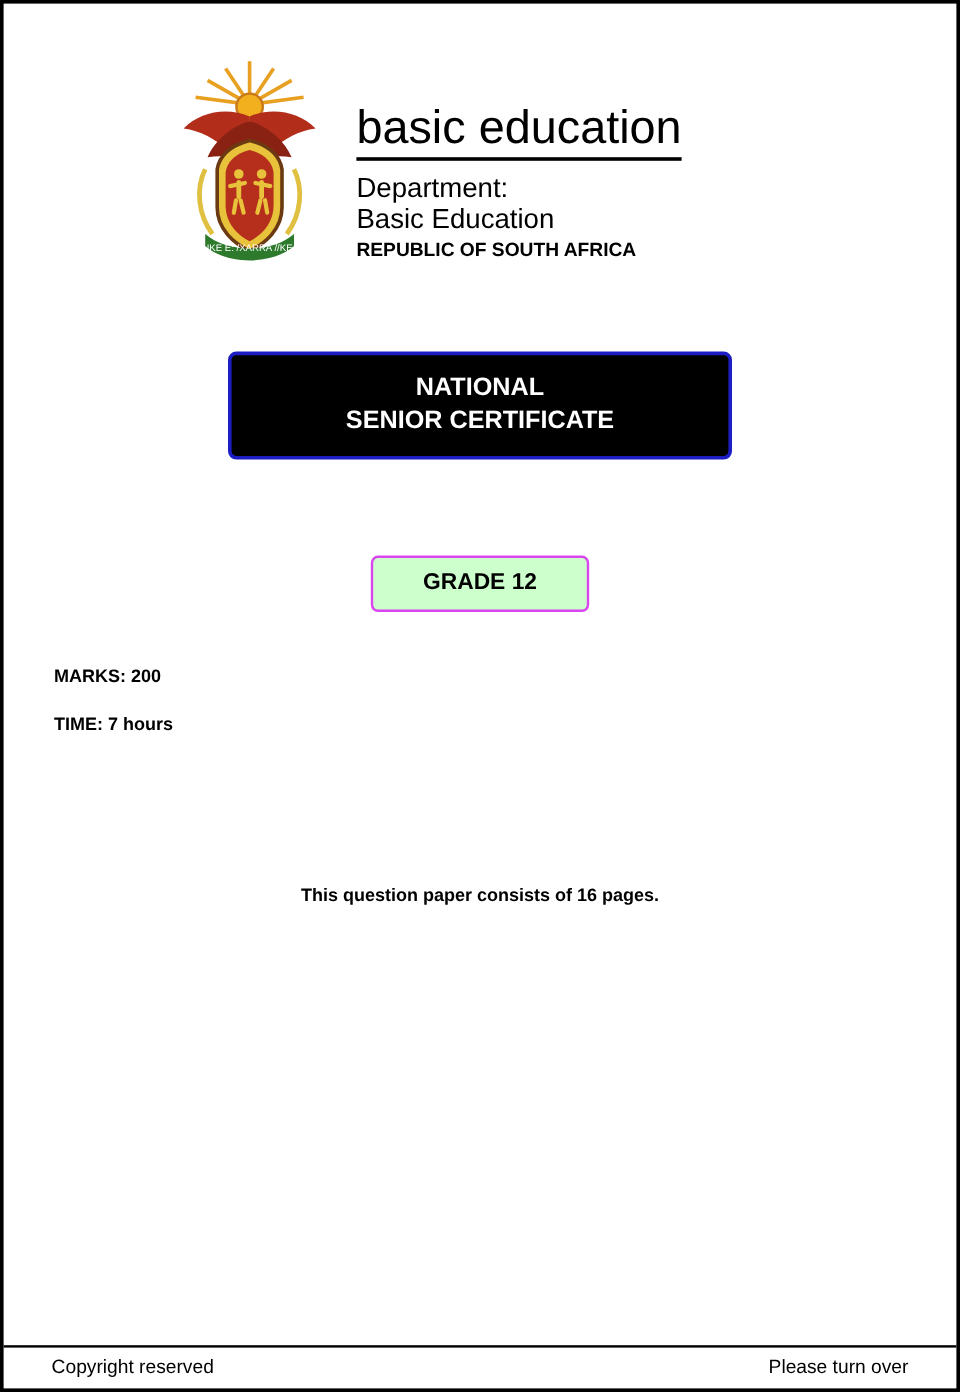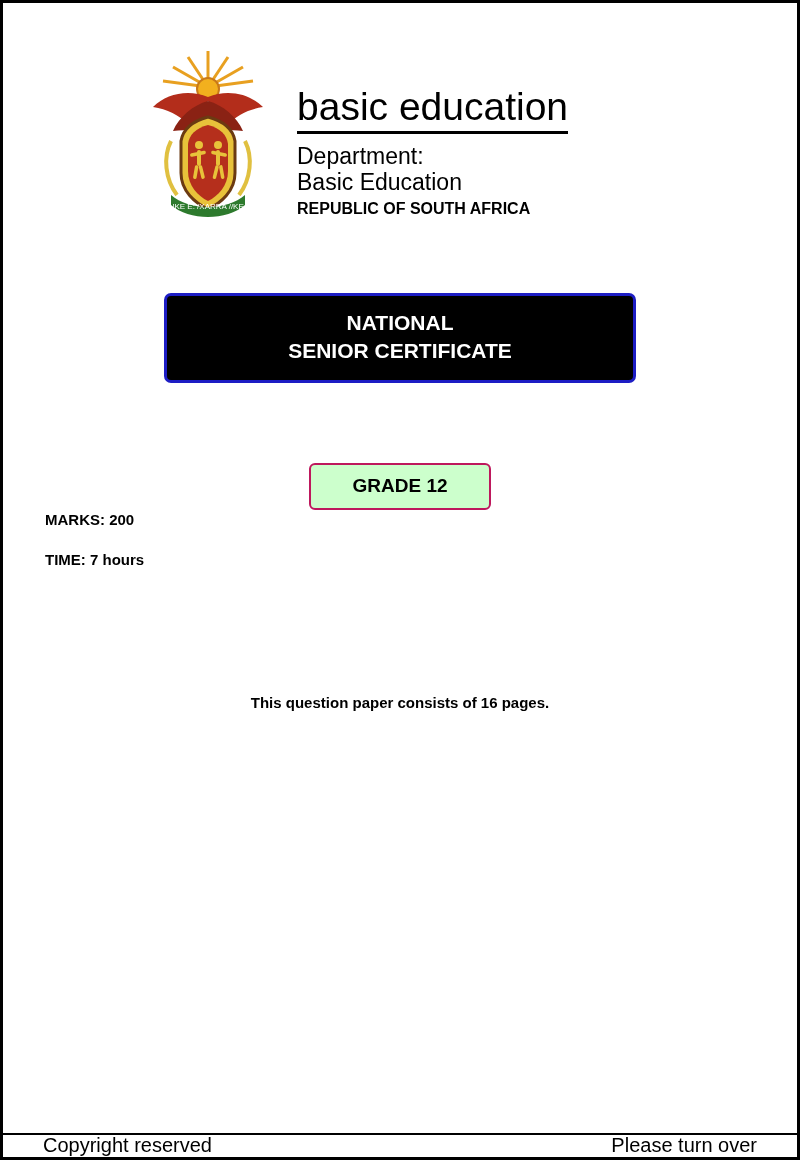--- a/index.html
+++ b/index.html
@@ -66,36 +66,36 @@
     line-height: 27px;
     font-weight: bold;
   }
 
   
   .center-col {
     text-align: center;
   }
   .nsc-box {
     margin: 63px auto 0 auto;
-    width: 472px;
+    width: 420px;
     background: #000000;
     border: 3px solid #1d1dc4;
     border-radius: 7px;
     color: #ffffff;
     font-weight: bold;
     font-size: 21px;
     line-height: 28px;
     padding: 13px 0 15px 0;
     box-sizing: border-box;
   }
   .grade-box {
     margin: 80px auto 0 auto;
     width: 182px;
     background: #ccffcc;
-    border: 2px solid #be185d;
+    border: 2px solid #d946ef;
     border-radius: 6px;
     font-weight: bold;
     font-size: 19px;
     line-height: 24px;
     padding: 9px 0 10px 0;
     box-sizing: border-box;
   }
   .subject-box {
     margin: 62px auto 0 auto;
     width: 646px;
@@ -113,20 +113,21 @@
   }
   .subject-date {
     font-weight: bold;
     font-size: 17px;
     line-height: 22px;
     margin-top: 22px;
   }
 
   
   .meta {
+    margin-top: 44px;
     padding-left: 42px;
   }
   .meta-line {
     font-weight: bold;
     font-size: 15px;
     line-height: 20px;
     margin-bottom: 20px;
   }
 
   
@@ -136,28 +137,28 @@
     font-weight: bold;
     font-size: 15px;
   }
 
   
   .footer {
     position: absolute;
     left: 0;
     right: 0;
     bottom: 0;
-    height: 24px;
+    height: 36px;
     border-top: 2px solid #000000;
     display: flex;
-    align-items: flex-end;
+    align-items: center;
     justify-content: space-between;
     padding: 0 40px;
     box-sizing: border-box;
-    font-size: 20px;
+    font-size: 16px;
   }
 </style>
 </head>
 <body>
 
 <div class="page">
 
   <div class="header">
 
     <div class="coat-of-arms">

